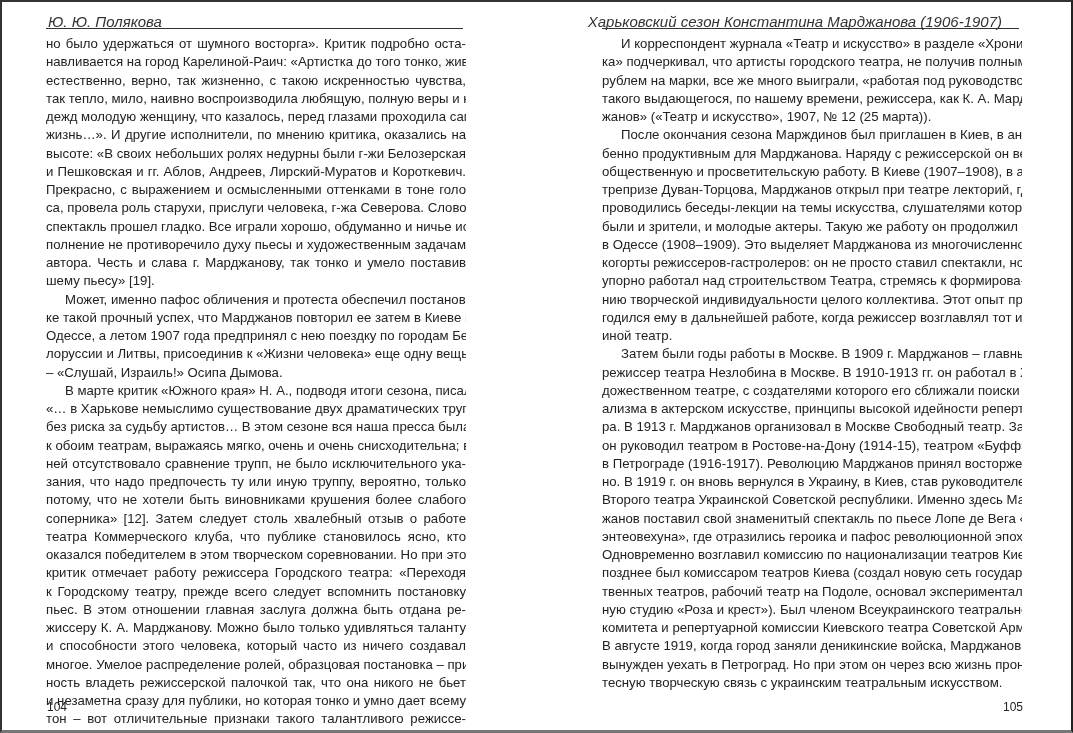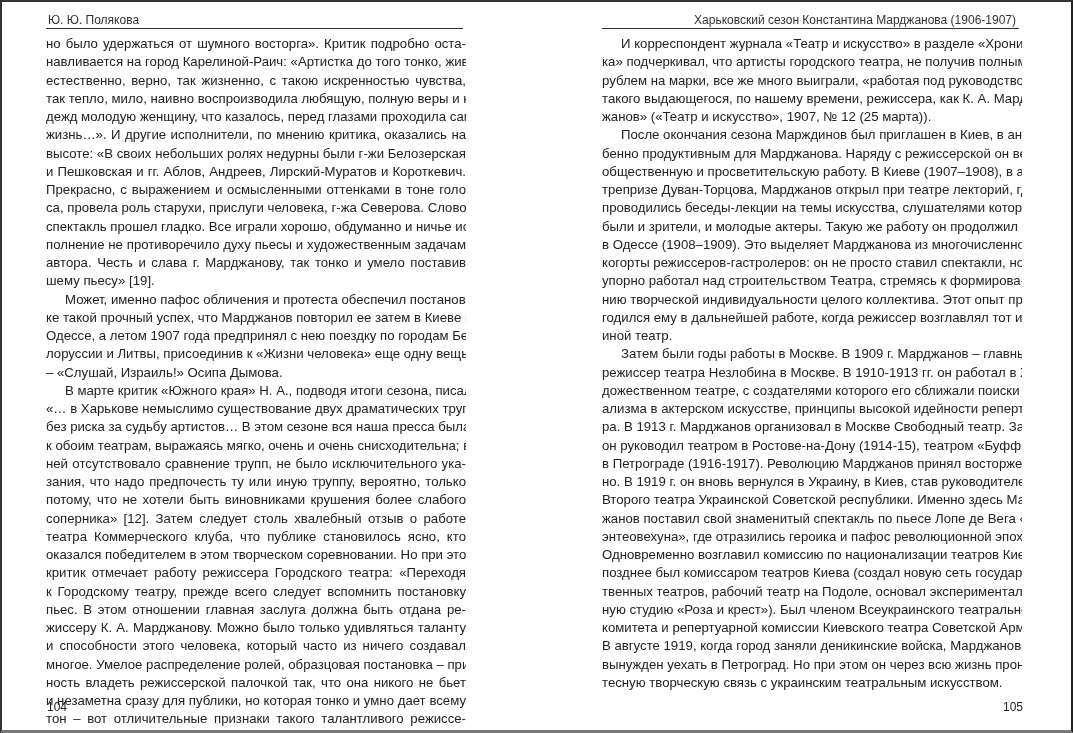--- a/index.html
+++ b/index.html
@@ -18,25 +18,25 @@
       border-right: 2px solid #222;
       border-bottom: 3px solid #777;
       box-sizing: border-box;
       width: 1073px; height: 733px;
     }
     .page { position: absolute; top: 0; height: 733px; }
     .page.left { left: 0; width: 536px; }
     .page.right { left: 536px; width: 537px; }
     .running-head {
       position: absolute; top: 13px;
-      font-size: 12px; color: #333;
+      font-size: 15px; font-style: italic; color: #333;
       white-space: nowrap;
     }
     .left .running-head { left: 48px; }
-    .right .running-head { right: 57px; }
+    .right .running-head { right: 71px; }
     .rule {
       position: absolute; top: 28px; height: 1px; background: #333;
     }
     .left .rule { left: 46px; width: 417px; }
     .right .rule { left: 66px; width: 417px; }
     .textblock {
       position: absolute; top: 35px;
       width: 420px;
       font-size: 13.2px; line-height: 18.25px;
       text-align: justify;

